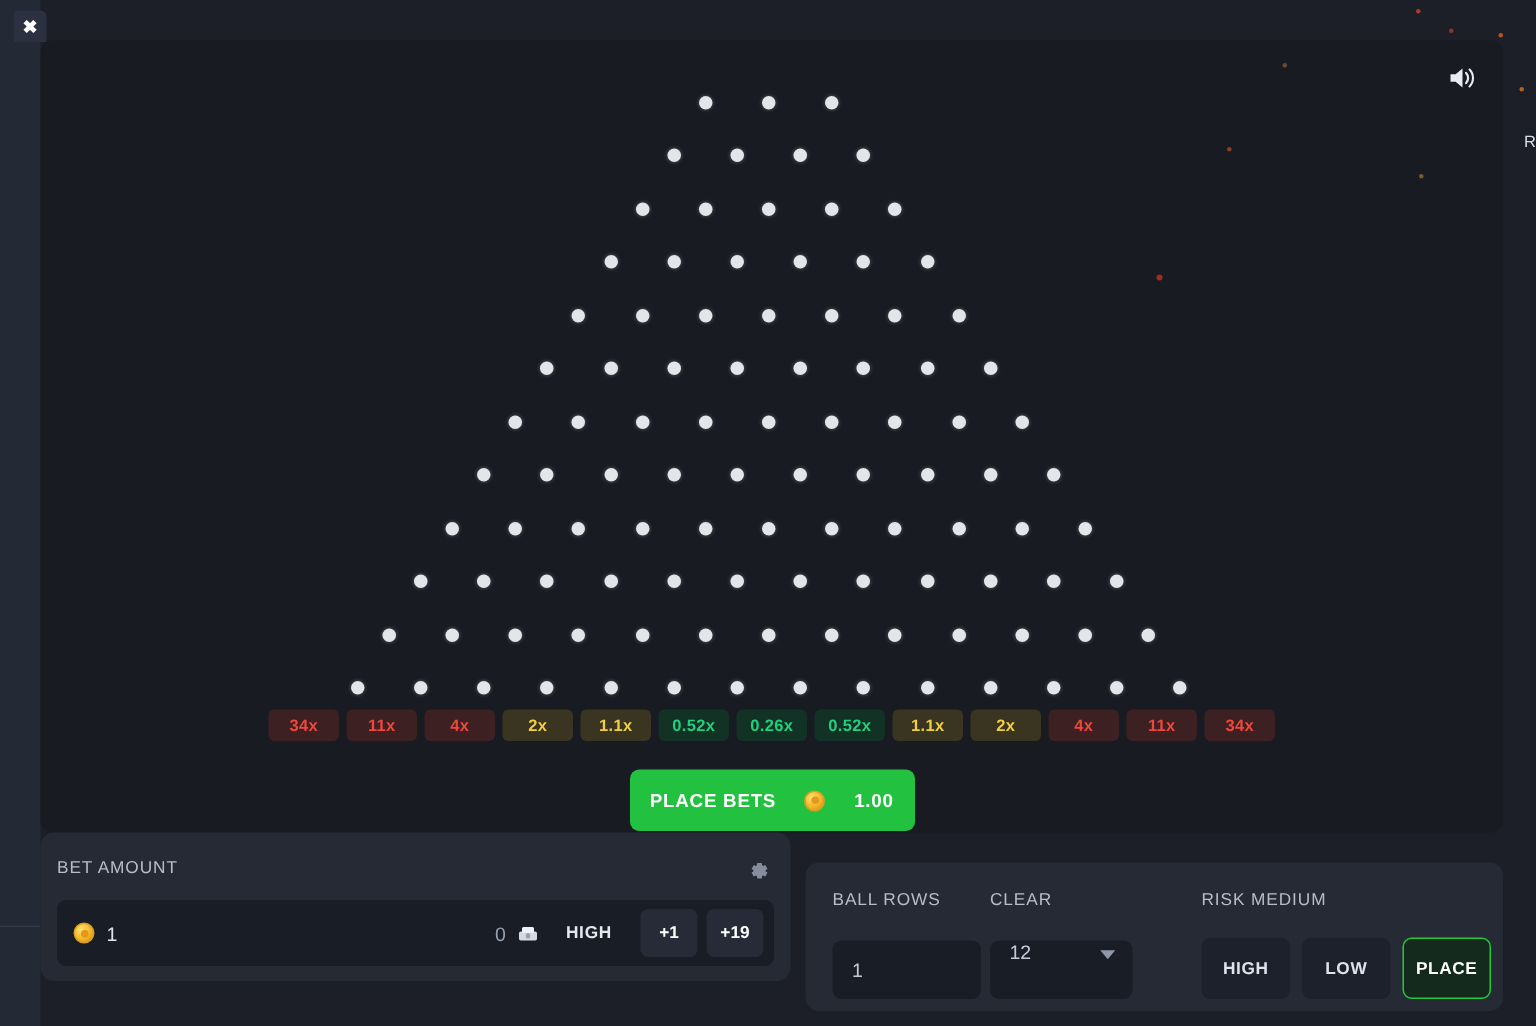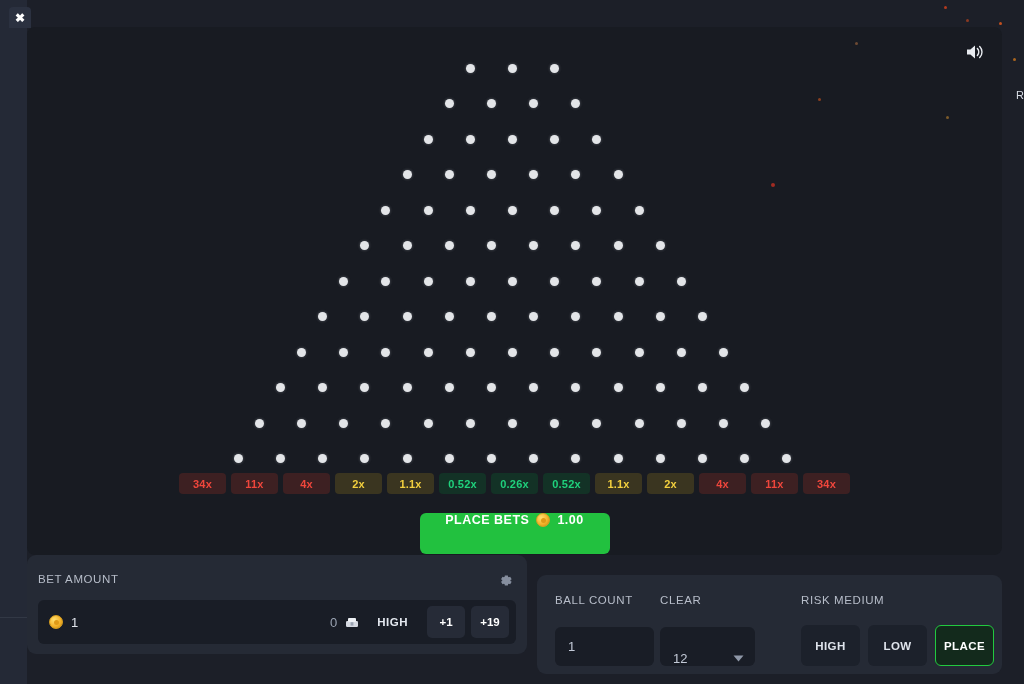--- a/index.html
+++ b/index.html
@@ -127,23 +127,23 @@
     width: 190px;
     height: 41px;
     background: #22c13f;
     border: none;
     border-radius: 6px;
     color: #ffffff;
     font-size: 12.5px;
     font-weight: bold;
     letter-spacing: 0.5px;
     display: flex;
-    align-items: flex-start;
+    align-items: center;
     justify-content: center;
-    gap: 7px;
+    gap: 19px;
     cursor: pointer;
     font-family: "Liberation Sans", sans-serif;
   }
 
   .coin {
     width: 14px; height: 14px;
     border-radius: 50%;
     background: radial-gradient(circle at 35% 32%, #ffe070 0%, #f5b32a 55%, #c98a12 100%);
     border: 1px solid #d9a020;
     display: inline-block;
@@ -247,21 +247,21 @@
   }
   .ball-input { left: 18px; top: 52px; width: 99px; height: 39px; }
 
   .rows-select {
     position: absolute;
     left: 123px; top: 52px;
     width: 95px; height: 39px;
     background: #191d26;
     border-radius: 6px;
     display: flex;
-    align-items: flex-end;
+    align-items: flex-start;
     padding: 0 11px 0 13px;
     cursor: pointer;
   }
   .rows-value { font-size: 13px; color: #c3cad7; flex: 1; }
 
   .risk-group {
     position: absolute;
     left: 264px; top: 50px;
     display: flex;
     gap: 8px;
@@ -469,21 +469,21 @@
           <rect x="6.6" y="7.2" width="2.8" height="3.4" fill="#9aa2b1"></rect>
         </svg>
       </span>
       <button class="clear-btn">HIGH</button>
       <button class="step-btn">+1</button>
       <button class="step-btn">+19</button>
     </div>
   </div>
 
   <div class="panel panel-right">
-    <div class="field-label" style="left:18px; top:19px;">BALL COUNT</div>
+    <div class="field-label" style="left:18px; top:19px;">BALL ROWS</div>
     <div class="field-label" style="left:123px; top:19px;">CLEAR</div>
     <div class="field-label" style="left:264px; top:19px;">RISK MEDIUM</div>
 
     <input class="text-input ball-input" type="text" value="1" style="">
 
     <div class="rows-select">
       <span class="rows-value">12</span>
       <span>
         <svg width="11" height="7" viewBox="0 0 11 7">
             <path d="M0.5 0.5h10L5.5 6.5z" fill="#8f98a8"></path>

